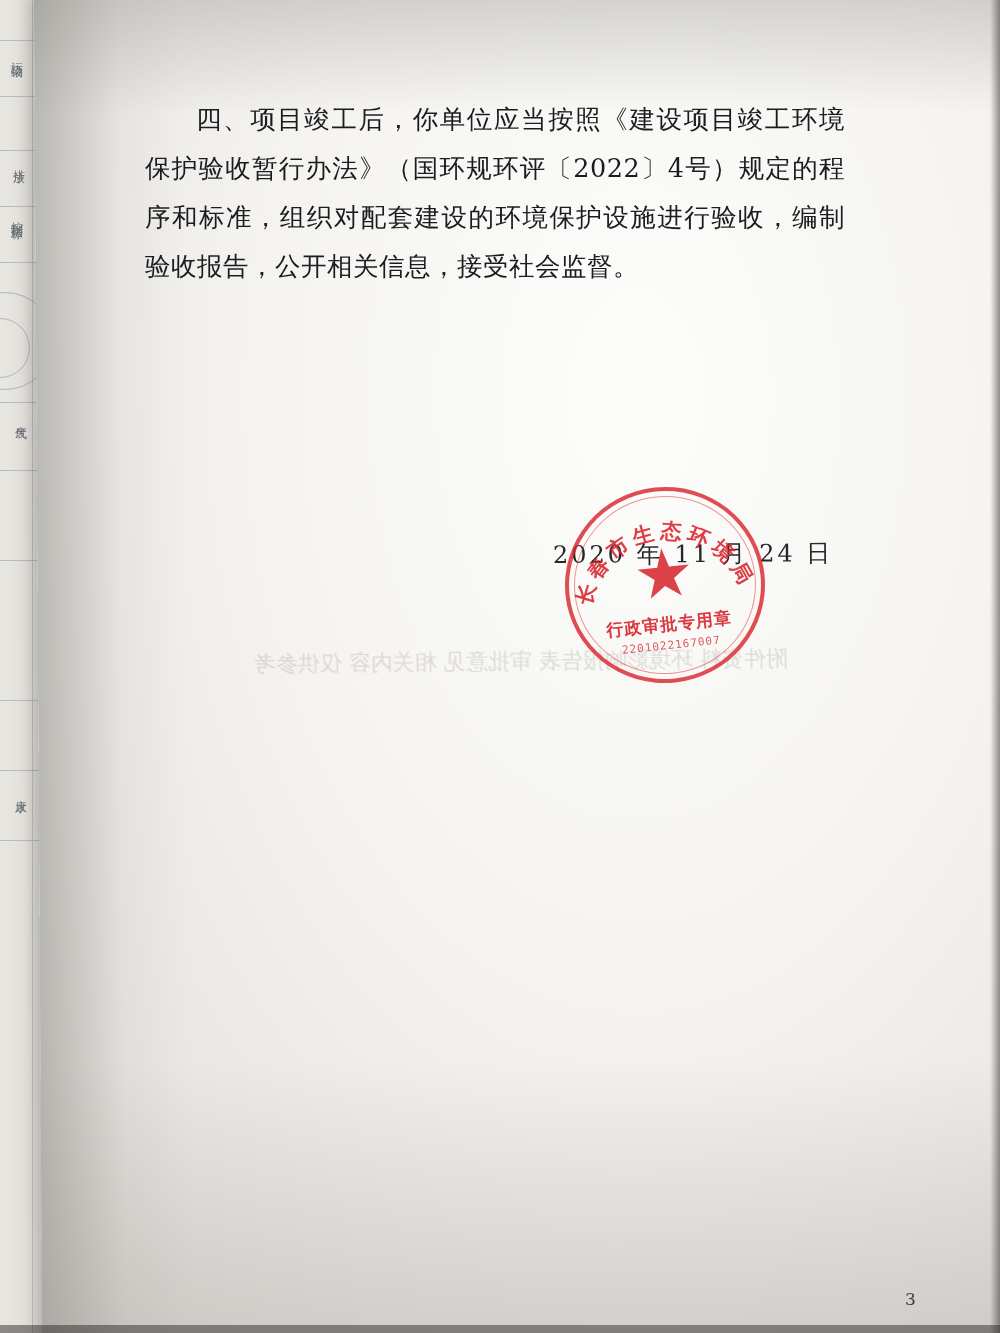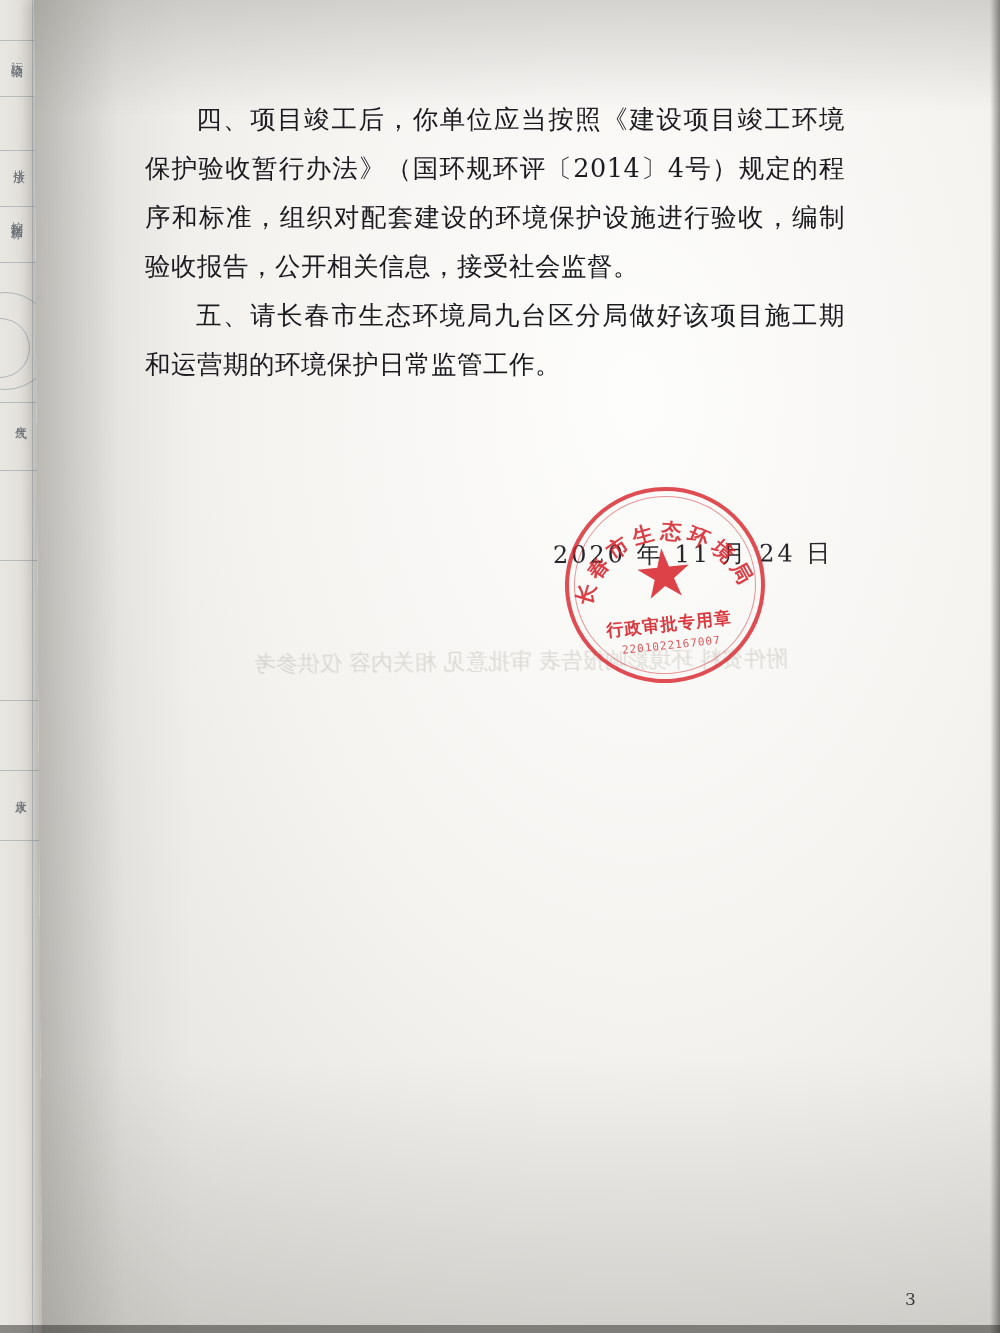--- a/index.html
+++ b/index.html
@@ -282,23 +282,22 @@
     <span class="under-text" style="left:12px; top:790px;">废水</span>
   </div>
 
   <div class="paper">
     <div class="paper-shade-left"></div>
     <div class="paper-shade-top"></div>
     <div class="paper-shade-bottom"></div>
   </div>
 
   <div class="doc-text">
-    <p>四、项目竣工后，你单位应当按照《建设项目竣工环境保护验收暂行办法》（国环规环评〔2014〕4号）规定的程序和标准，组织对配套建设的环境保护设施进行验收，编制验收报告，公开相关信息，接受社会监督。</p>
+    <p>四、项目竣工后，你单位应当按照《建设项目竣工环境保护验收暂行办法》（国环规环评〔2022〕4号）规定的程序和标准，组织对配套建设的环境保护设施进行验收，编制验收报告，公开相关信息，接受社会监督。</p>
     <div class="para-gap"></div>
-    <p>五、请长春市生态环境局九台区分局做好该项目施工期和运营期的环境保护日常监管工作。</p>
   </div>
 
   <div class="bleed">附件资料 环境影响报告表 审批意见 相关内容 仅供参考</div>
 
   <div class="date-line">2020 年 11 月 24 日</div>
 
   <div class="seal">
     <div class="ring"></div>
     <div class="ring-inner"></div>
     <svg class="seal-arc" viewBox="0 0 200 196">

